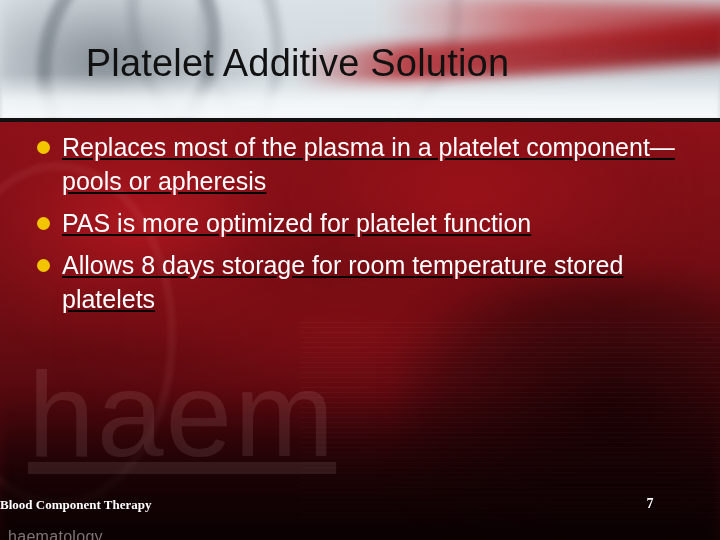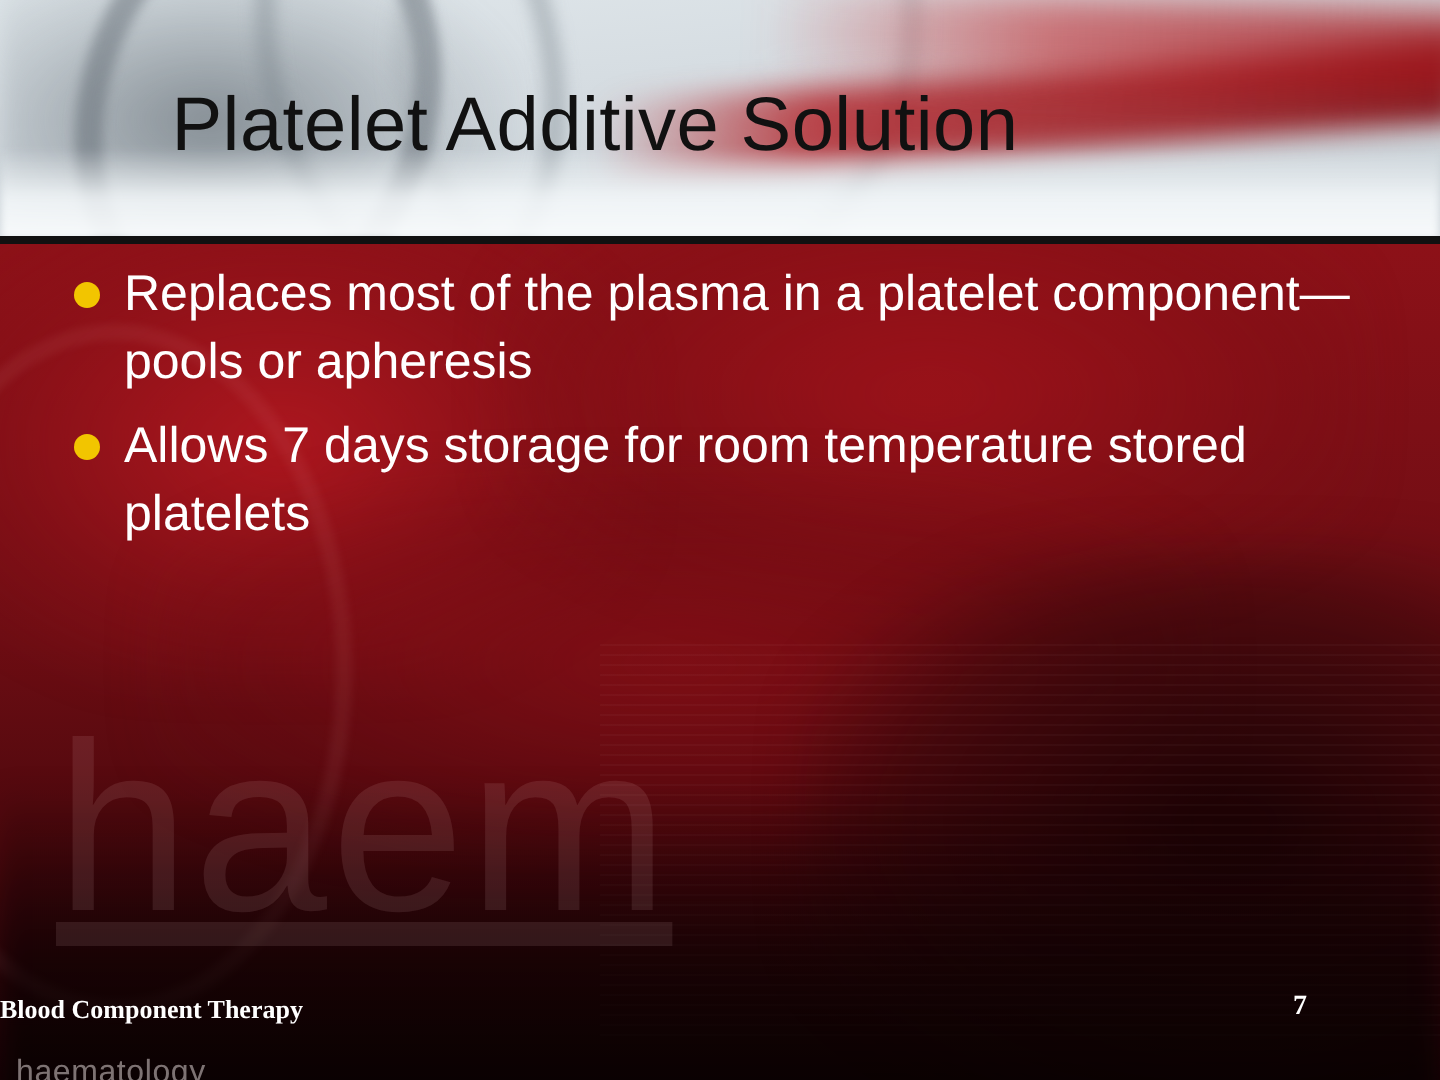--- a/index.html
+++ b/index.html
@@ -182,20 +182,21 @@
     white-space: nowrap;
     pointer-events: none;
     text-decoration: underline;
   }
 
   
   .bullets {
     position: absolute;
     left: 30px; top: 130px;
     width: 672px;
+    text-decoration: underline;
   }
   .bullet {
     display: flex;
     align-items: flex-start;
     margin-bottom: 8px;
   }
   .bullet-dot {
     flex: 0 0 auto;
     width: 13px;
     height: 13px;
@@ -270,21 +271,25 @@
 
   <div class="watermark-big">haem</div>
 
   <div class="bullets">
     <div class="bullet">
       <span class="bullet-dot"></span>
       <span class="bullet-text">Replaces most of the plasma in a platelet component—pools or apheresis</span>
     </div>
     <div class="bullet">
       <span class="bullet-dot"></span>
-      <span class="bullet-text">Allows 7 days storage for room temperature stored platelets</span>
+      <span class="bullet-text">PAS is more optimized for platelet function</span>
+    </div>
+    <div class="bullet">
+      <span class="bullet-dot"></span>
+      <span class="bullet-text">Allows 8 days storage for room temperature stored platelets</span>
     </div>
   </div>
 
   <div class="footer-text">Blood Component Therapy</div>
   <div class="slide-number">7</div>
   <div class="brand">haematology</div>
 
 </div>
 
 </body></html>

